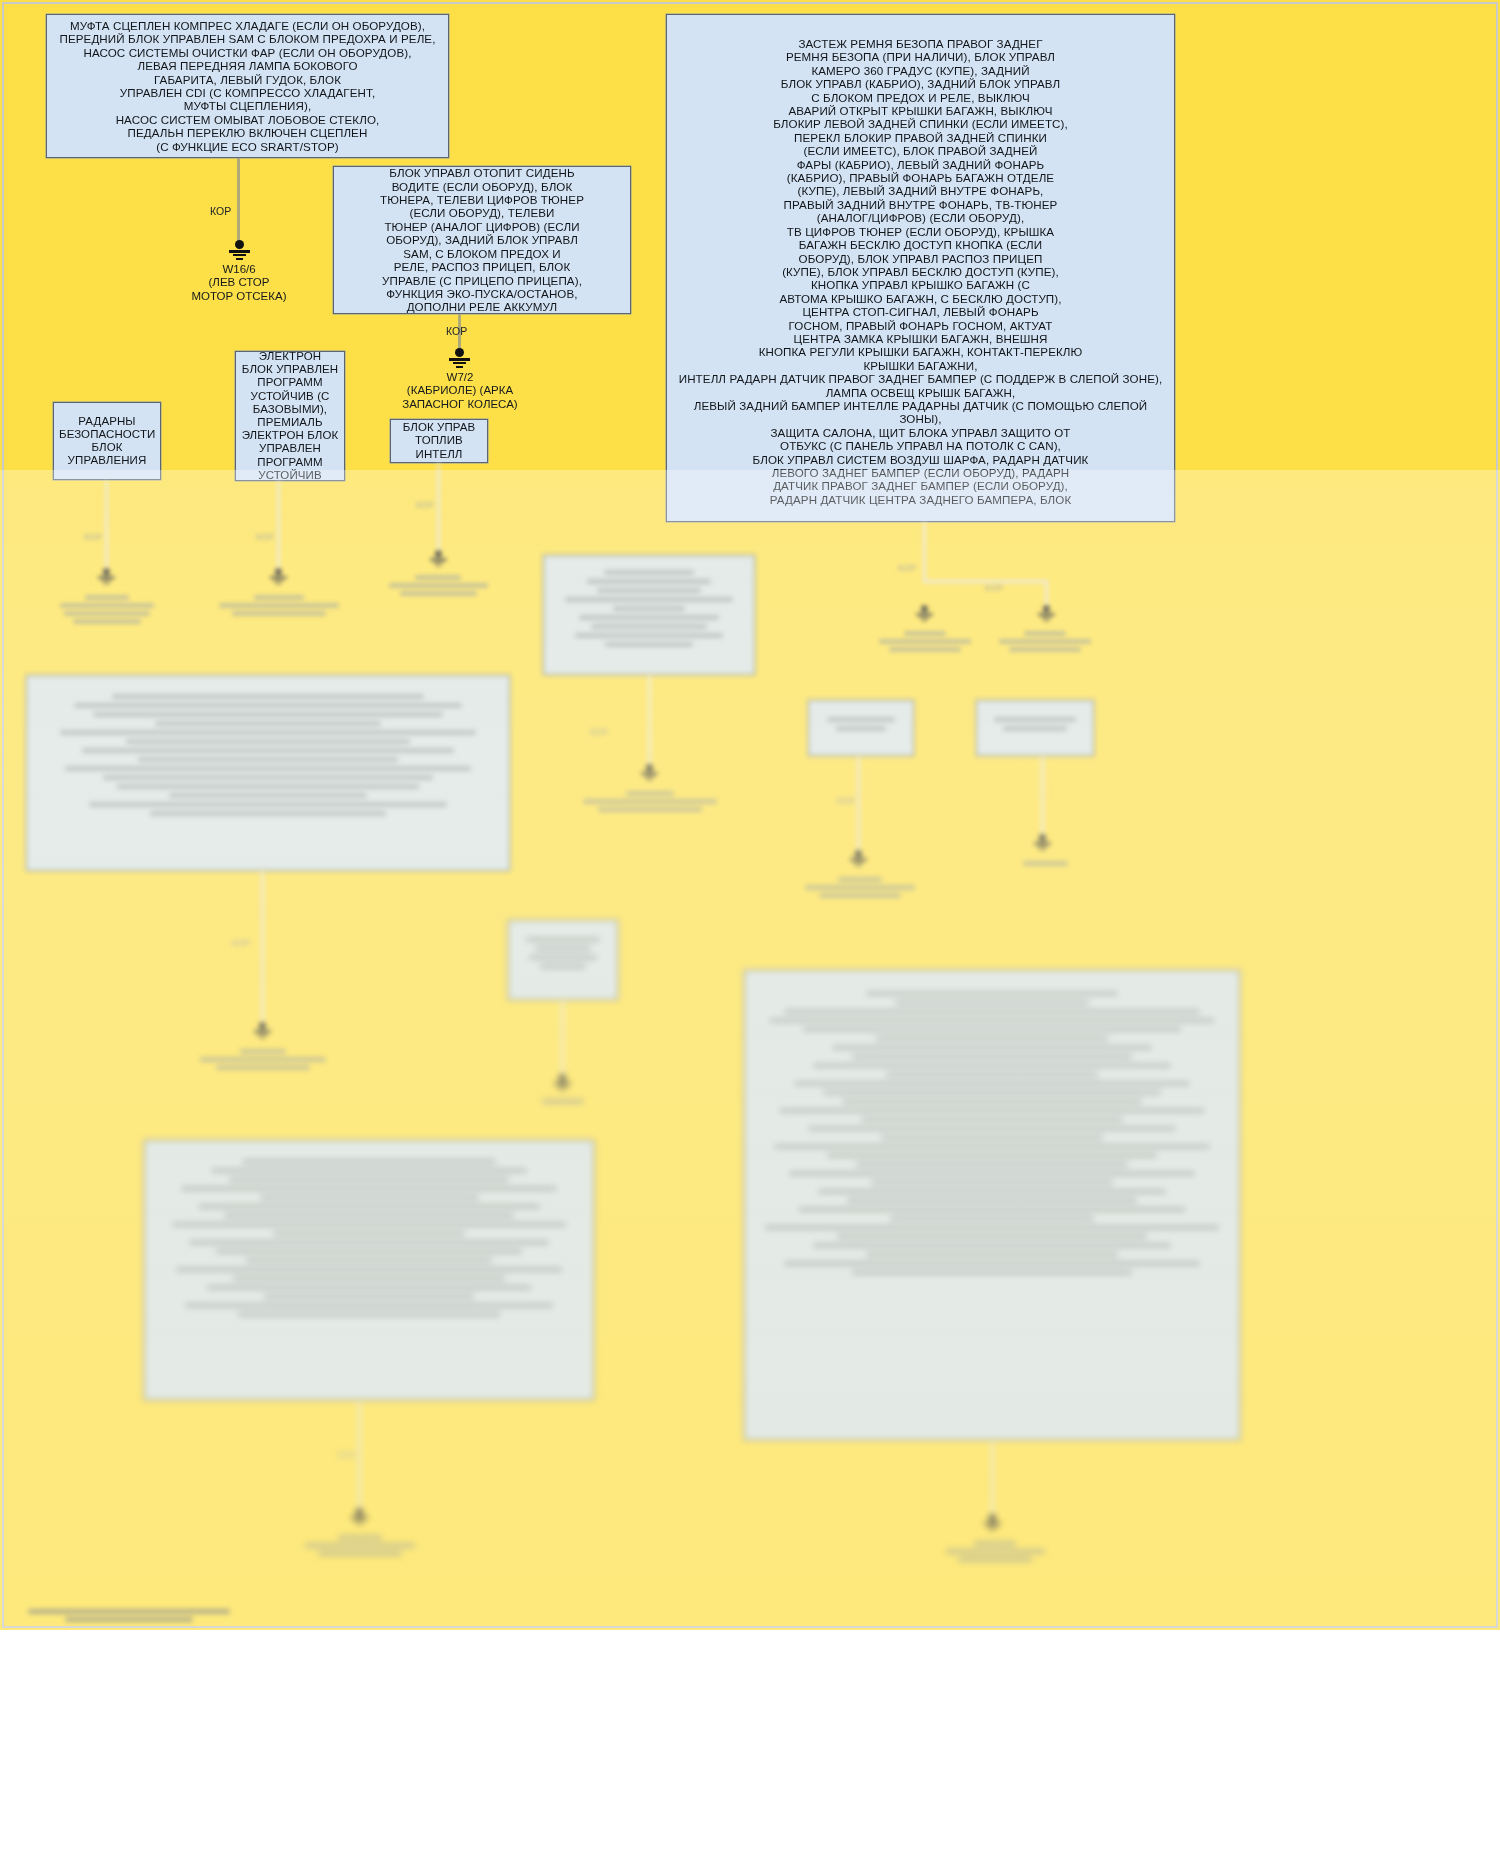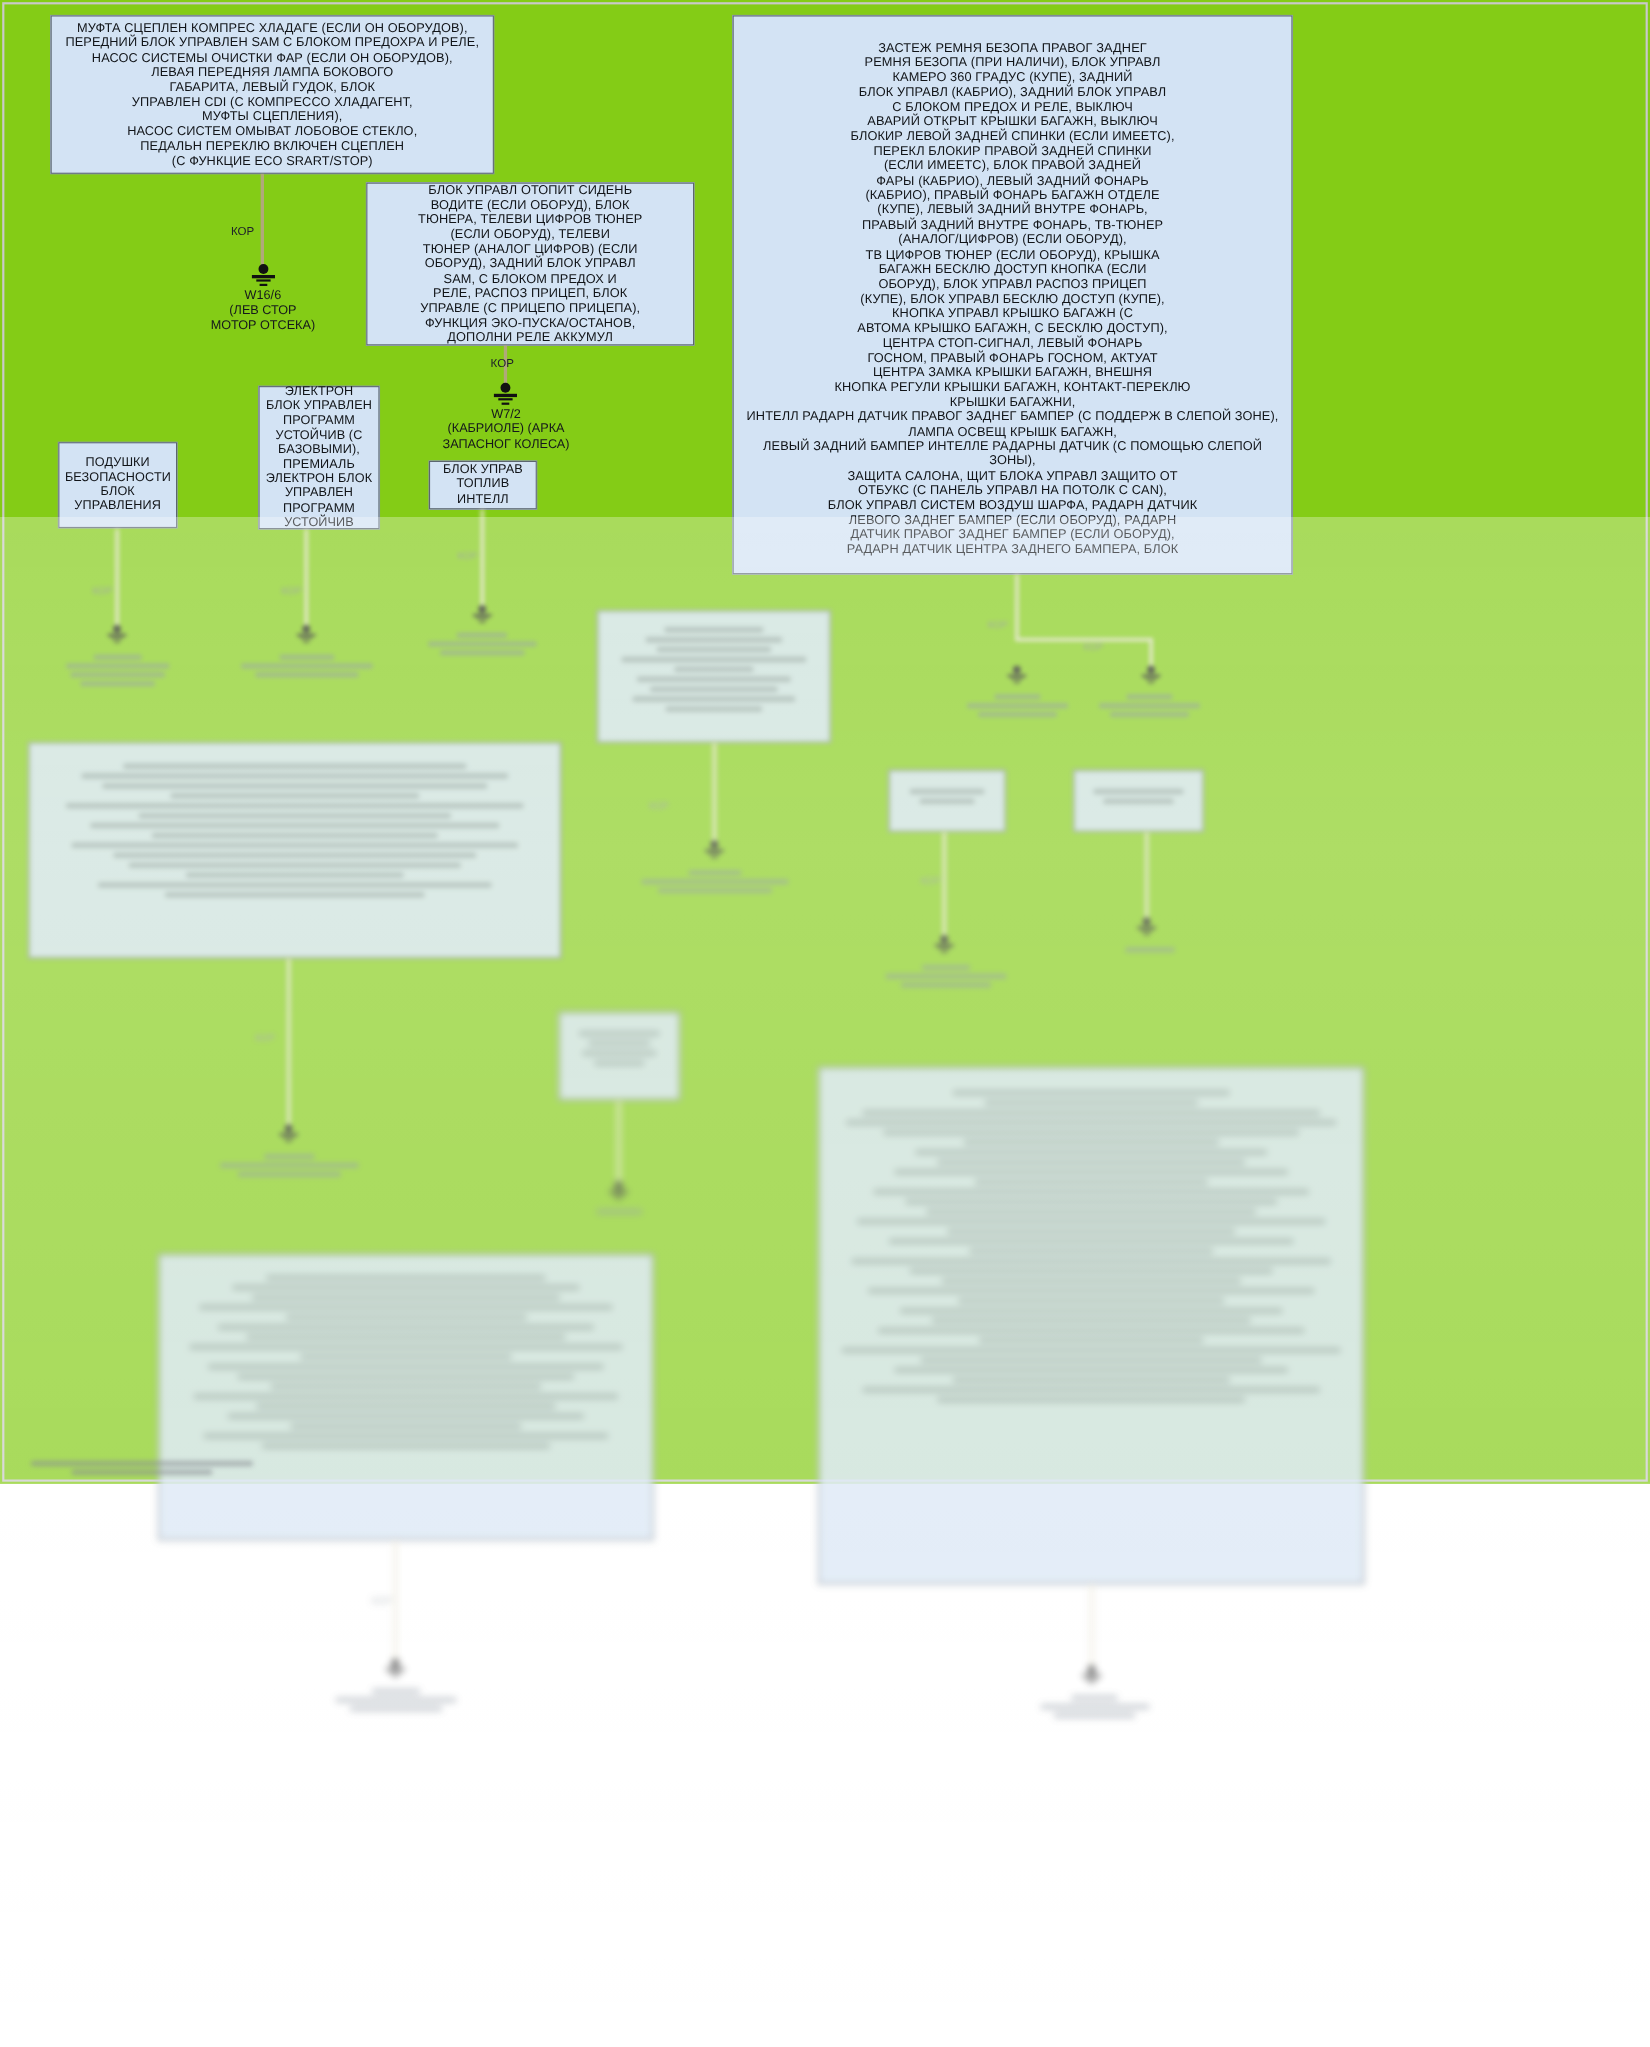--- a/index.html
+++ b/index.html
@@ -3,22 +3,22 @@
 <meta charset="utf-8">
 <style>
   html,body{margin:0;padding:0;background:#ffffff;}
   body{
     width:1500px;height:1861px;position:relative;overflow:hidden;
     font-family:"Liberation Sans","DejaVu Sans",sans-serif;
     color:#1d1d1d;
   }
   
   #page{
-    position:absolute;left:0;top:0;width:1500px;height:1349px;
-    background:#84cc16;
+    position:absolute;left:0;top:0;width:1500px;height:1630px;
+    background:#fde047;
   }
   #page::before{ 
     content:"";position:absolute;left:2px;top:2px;right:2px;bottom:2px;
     border:2px solid #c9c9c9;pointer-events:none;
   }
   
   .node{
     position:absolute;box-sizing:border-box;
     background:#d3e3f4;
     border:1px solid #5b6670;
@@ -166,21 +166,21 @@
 ЛЕВЫЙ ЗАДНИЙ БАМПЕР ИНТЕЛЛЕ РАДАРНЫ ДАТЧИК (С ПОМОЩЬЮ СЛЕПОЙ ЗОНЫ),
 ЗАЩИТА САЛОНА, ЩИТ БЛОКА УПРАВЛ ЗАЩИТО ОТ
 ОТБУКС (С ПАНЕЛЬ УПРАВЛ НА ПОТОЛК С CAN),
 БЛОК УПРАВЛ СИСТЕМ ВОЗДУШ ШАРФА, РАДАРН ДАТЧИК
 ЛЕВОГО ЗАДНЕГ БАМПЕР (ЕСЛИ ОБОРУД), РАДАРН
 ДАТЧИК ПРАВОГ ЗАДНЕГ БАМПЕР (ЕСЛИ ОБОРУД),
 РАДАРН ДАТЧИК ЦЕНТРА ЗАДНЕГО БАМПЕРА, БЛОК</span>
   </div>
 
   <div class="node" style="left:53px;top:402px;width:108px;height:78px;text-align:center;">
-    <span class="txt">ПОДУШКИ
+    <span class="txt">РАДАРНЫ
 БЕЗОПАСНОСТИ
 БЛОК
 УПРАВЛЕНИЯ</span>
   </div>
 
   <div class="node" style="left:235px;top:351px;width:110px;height:130px;">
     <span class="txt">ЭЛЕКТРОН
 БЛОК УПРАВЛЕН
 ПРОГРАММ
 УСТОЙЧИВ (С

